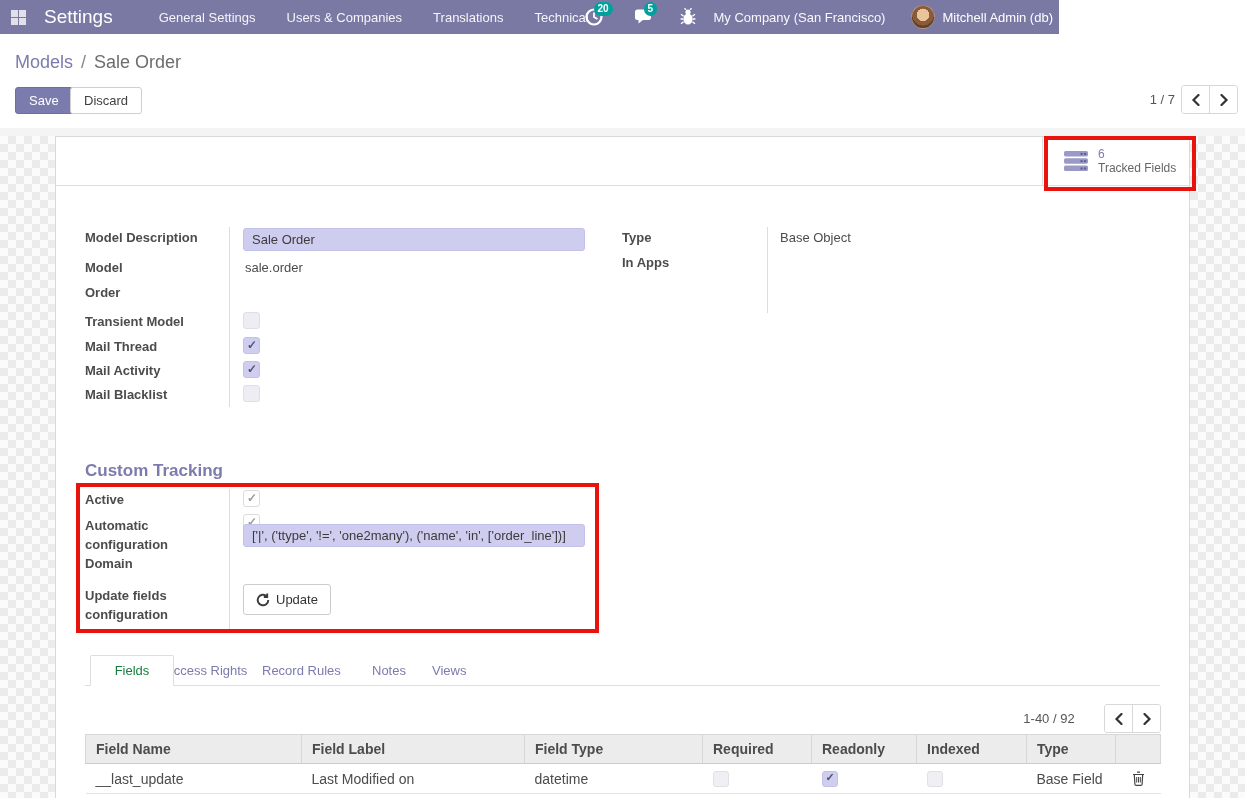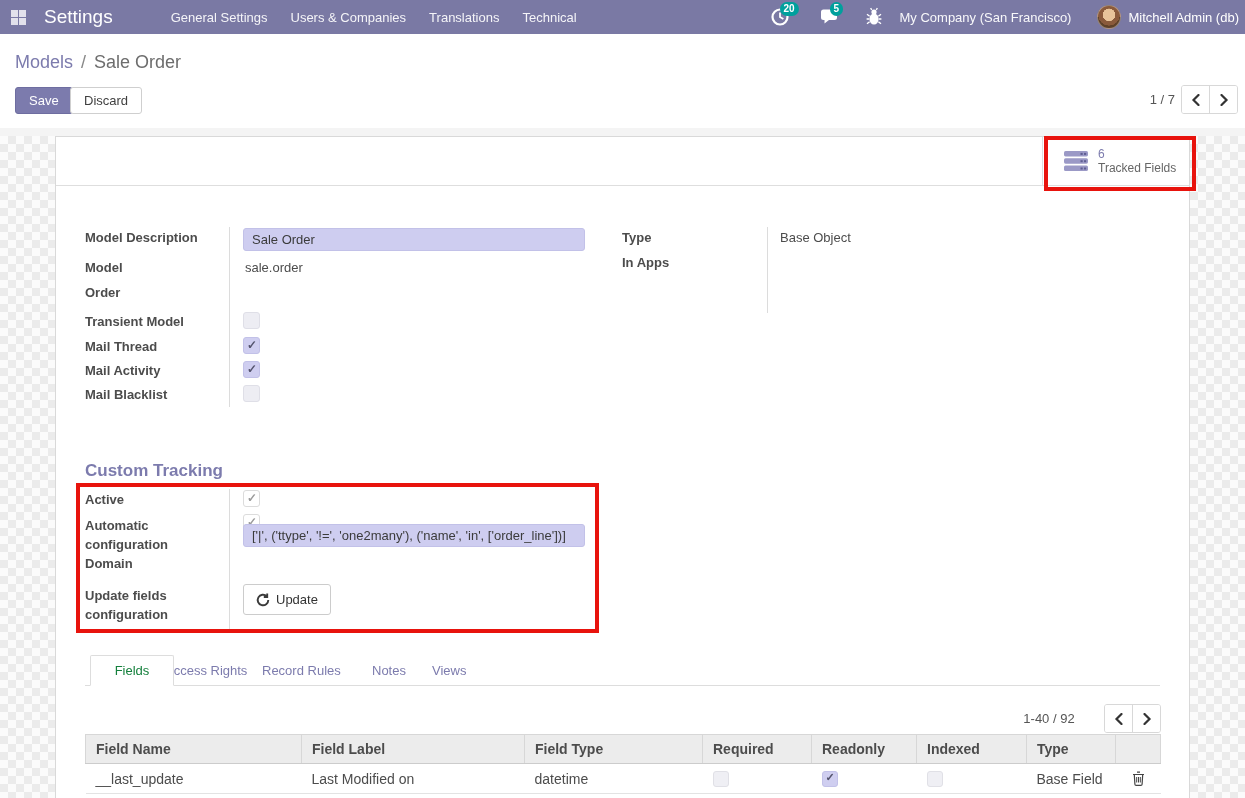--- a/index.html
+++ b/index.html
@@ -1,26 +1,26 @@
 <!DOCTYPE html>
 <html><head>
 <meta charset="utf-8">
 <style>
   html,body{margin:0;padding:0}
   .page{position:relative;width:1245px;height:798px;background:#ffffff;overflow:hidden;
         font-family:"Liberation Sans",sans-serif;font-size:13px;color:#4c4c4c}
 
   
-  .navbar{position:absolute;left:0;top:0;width:1245px;height:34px;background:#7a79a4;
+  .navbar{position:absolute;left:0;top:0;width:1059px;height:34px;background:#7a79a4;
           display:flex;align-items:center;color:#fff}
   .apps-btn{width:36px;height:34px;display:flex;align-items:center;justify-content:center;cursor:pointer}
   .grid-icon{display:grid;grid-template-columns:7px 7px;grid-gap:1px}
   .grid-icon span{width:7px;height:7px;background:rgba(255,255,255,.78)}
   .app-name{font-size:19px;margin-left:8px;cursor:pointer;white-space:nowrap}
-  .nav-menus{display:flex;gap:23px;margin-left:58px}
+  .nav-menus{display:flex;gap:31px;margin-left:46px}
   .nav-menus a{color:rgba(255,255,255,.92);text-decoration:none;cursor:pointer;white-space:nowrap}
   .nav-right{position:absolute;right:6px;top:0;height:34px;display:flex;align-items:center}
   .icon-wrap{position:relative;width:20px;height:20px;cursor:pointer}
   .icon-wrap.clock{margin-right:30px}
   .icon-wrap.chat{margin-right:26px}
   .icon-wrap.bug{width:16px;margin-right:18px}
   .nbadge{position:absolute;top:-5px;left:10px;background:#00a09d;color:#fff;font-size:10px;
           line-height:12px;padding:1px 4px;border-radius:8px;font-weight:bold;white-space:nowrap}
   .nav-company{color:rgba(255,255,255,.95);margin-right:26px;cursor:pointer;white-space:nowrap}
   .avatar{width:24px;height:24px;border-radius:50%;margin-right:7px;cursor:pointer;

